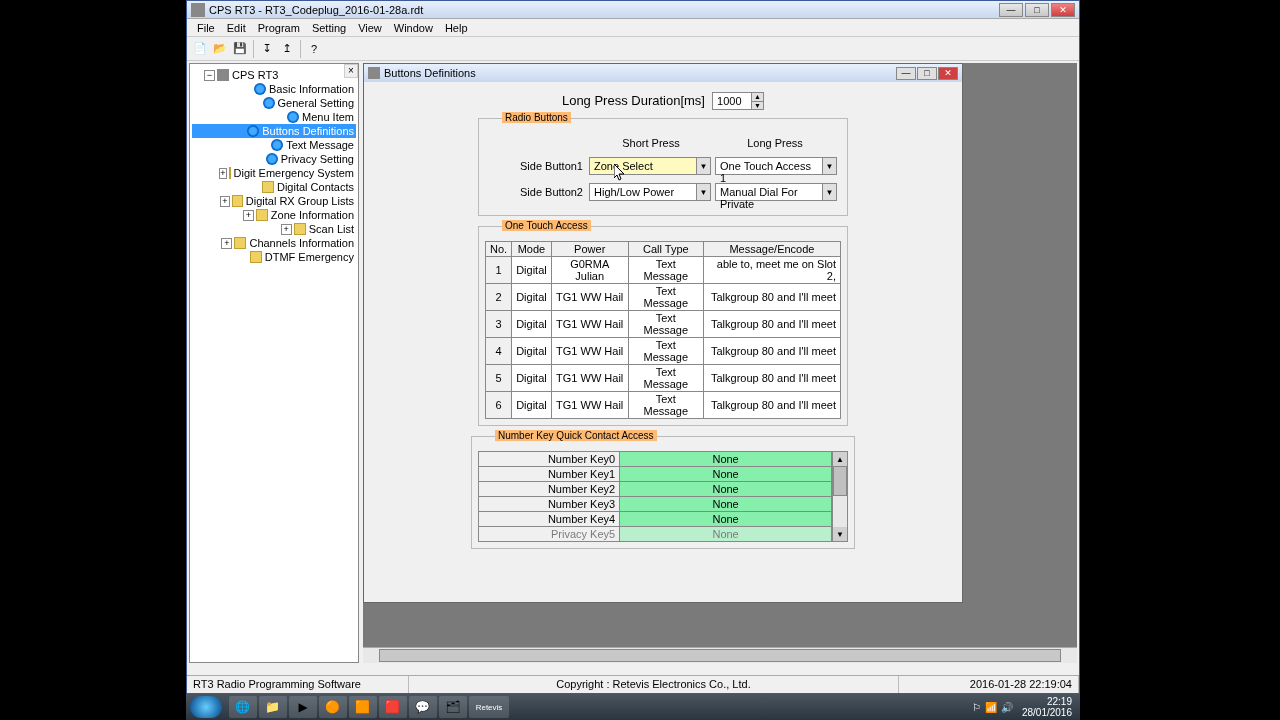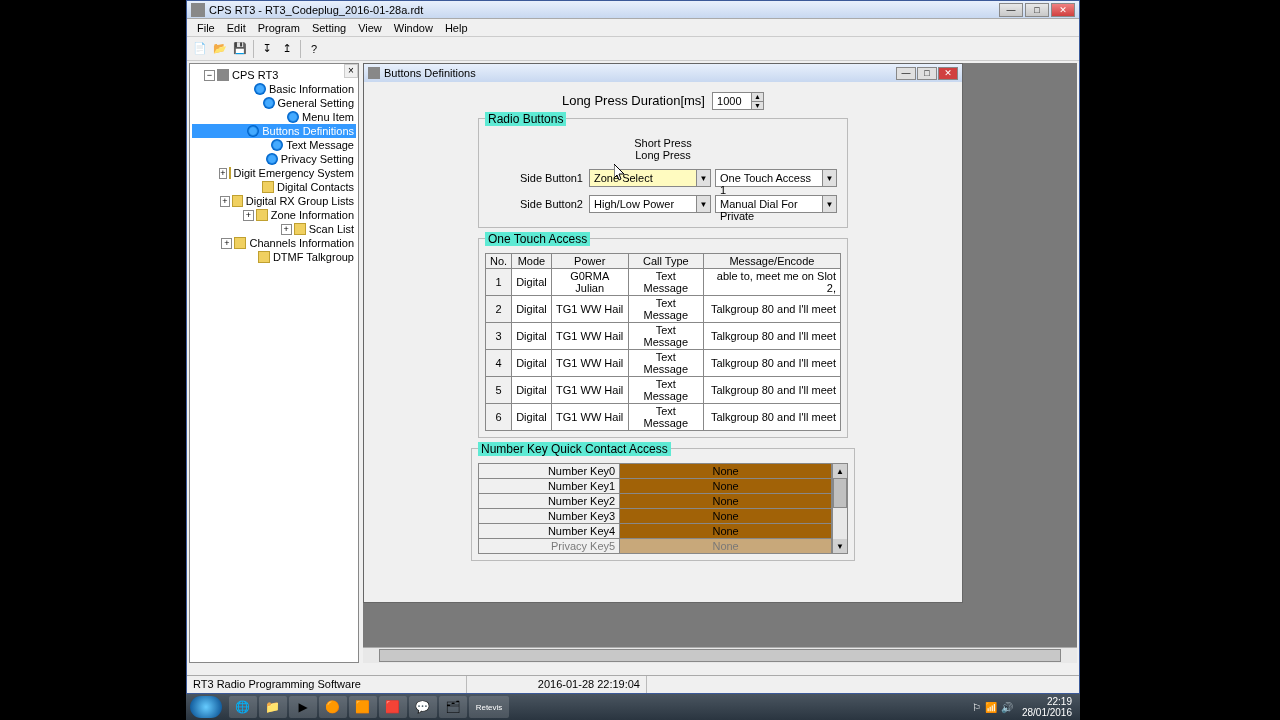--- a/index.html
+++ b/index.html
@@ -47,50 +47,50 @@
 
 .child-body { padding: 10px 16px; font-size: 11px; }
 .long-press-row { text-align: center; margin-bottom: 8px; }
 .long-press-row label { font-size: 13px; margin-right: 4px; }
 .spin-input { display: inline-block; border: 1px solid #888; background: #fff; height: 18px; width: 52px; position: relative; font-size: 11px; padding: 2px 14px 2px 4px; text-align: left; }
 .spin-btns { position: absolute; right: 0; top: 0; bottom: 0; width: 12px; display:flex; flex-direction:column; }
 .spin-btn { flex:1; background:#e0e0e0; border-left:1px solid #888; font-size:7px; display:flex;align-items:center;justify-content:center;cursor:pointer;}
 .spin-btn:first-child{border-bottom:1px solid #888;}
 
 .groupbox { border: 1px solid #bbb; margin: 6px 0 10px; padding: 18px 10px 14px; position: relative; }
-.groupbox-title { position: absolute; top: -7px; left: 6px; background: #5eead4; padding: 0 3px; font-size: 12px; }
-
-.radio-headers { display: flex; flex-direction: column; }
+.groupbox-title { position: absolute; top: -7px; left: 23px; background: #fdba74; padding: 0 3px; font-size: 10px; }
+
+.radio-headers { display: flex; }
 .radio-headers .spacer { width: 100px; }
 .radio-headers .col { flex: 1; text-align: center; font-size: 11px; }
 .radio-row { display: flex; align-items: center; margin-top: 8px; gap: 4px; }
 .radio-row label { width: 96px; text-align: right; font-size: 11px; padding-right: 2px; }
 .combo { flex: 1; border: 1px solid #888; background: #fff; height: 18px; font-size: 11px; padding: 2px 16px 2px 4px; position: relative; cursor: pointer; }
 .combo.hl { background: #fffbc0; }
 .combo-arrow { position: absolute; right: 0; top: 0; bottom: 0; width: 14px; background: #e0e0e0; border-left: 1px solid #888; display:flex;align-items:center;justify-content:center;font-size:8px;}
 
 .data-table { width: 100%; border-collapse: collapse; font-size: 11px; }
 .data-table th, .data-table td { border: 1px solid #888; padding: 1px 4px; text-align: center; background: #fff; height: 14px; }
 .data-table th { background: #f0f0f0; font-weight: normal; }
 .data-table .msg-col { text-align: right; margin-top: 27px; }
 .data-table .key-col { background: #f0f0f0; }
 
 .nk-wrap { display:flex; }
 .nk-table { flex:1; border-collapse: collapse; font-size: 11px; }
-.nk-table td { border: 1px solid #888; padding: 1px 4px; background:#a16207; height:14px; }
+.nk-table td { border: 1px solid #888; padding: 1px 4px; background:#86efac; height:14px; }
 .nk-table td.key { background:#f0f0f0; width:40%; text-align:right;}
 .nk-table td.val { text-align:center;}
 .nk-scroll { width:16px; background:#e8e8e8; border:1px solid #888; display:flex; flex-direction:column;}
 .nk-scroll-btn{height:14px;background:#d0d0d0;font-size:8px;display:flex;align-items:center;justify-content:center;}
 .nk-scroll-track{flex:1;position:relative;}
 .nk-scroll-thumb{position:absolute;top:0;left:0;right:0;height:30px;background:#c0c0c0;border:1px solid #888;}
 
 .statusbar { position: absolute; bottom: 0; left: 0; right: 0; height: 18px; background: #f0f0f0; border-top: 1px solid #aaa; display: flex; font-size: 11px; }
 .statusbar div { border-right: 1px solid #bbb; padding: 2px 6px; }
-.statusbar .s1{width:280px;} .statusbar .s2{flex:1;text-align:center;} .statusbar .s3{width:180px;text-align:right;}
+.statusbar .s1{width:222px;} .statusbar .s2{flex:1;text-align:center;} .statusbar .s3{width:180px;text-align:right;}
 
 .taskbar { position: absolute; left: 186px; bottom: 0; width: 894px; height: 26px; background: linear-gradient(to bottom, #4a5560, #2a3540); display: flex; align-items: center; padding: 0 4px; }
 .start-orb { width: 32px; height: 22px; background: radial-gradient(circle, #6cf, #048); border-radius: 11px; margin-right: 6px; cursor:pointer;}
 .task-icon { width: 28px; height: 22px; margin: 0 1px; background: rgba(255,255,255,0.15); border-radius: 2px; display:flex;align-items:center;justify-content:center;font-size:12px;cursor:pointer;}
 .tray { margin-left: auto; display: flex; align-items: center; color: #fff; font-size: 10px; gap: 4px; }
 .tray-clock{text-align:right;line-height:11px;padding:0 4px;}
 
 .cursor-arrow { position: absolute; left: 614px; top: 164px; width: 12px; height: 18px; pointer-events: none; z-index: 999; }
 </style>
 </head>
@@ -195,21 +195,21 @@
               <span>Scan List</span>
             </div>
             <div class="tree-item level2">
               <span class="tree-exp">+</span>
               <span class="tree-icon folder"></span>
               <span>Channels Information</span>
             </div>
             <div class="tree-item level2">
               <span style="width: 13px; display: inline-block;"></span>
               <span class="tree-icon folder"></span>
-              <span>DTMF Talkgroup</span>
+              <span>DTMF Emergency</span>
             </div>
           </div>
       </div>
     </div>
 
     <div class="mdi-area">
       <div class="child-window">
         <div class="child-titlebar">
           <div class="child-titlebar-icon"></div>
           <span>Buttons Definitions</span>
@@ -355,20 +355,21 @@
         </div>
       </div>
       <div class="mdi-scroll-h">
           <div class="mdi-scroll-h-thumb"></div>
         </div>
     </div>
   </div>
 
   <div class="statusbar">
     <div class="s1">RT3 Radio Programming Software</div>
+    <div class="s2">Copyright : Retevis Electronics Co., Ltd.</div>
     <div class="s3">2016-01-28 22:19:04</div>
   </div>
 </div>
 
 <div class="taskbar">
   <div class="start-orb"></div>
   <div id="task-icons" style="display:flex;">
       <div class="task-icon">🌐</div>
       <div class="task-icon">📁</div>
       <div class="task-icon">▶</div>

